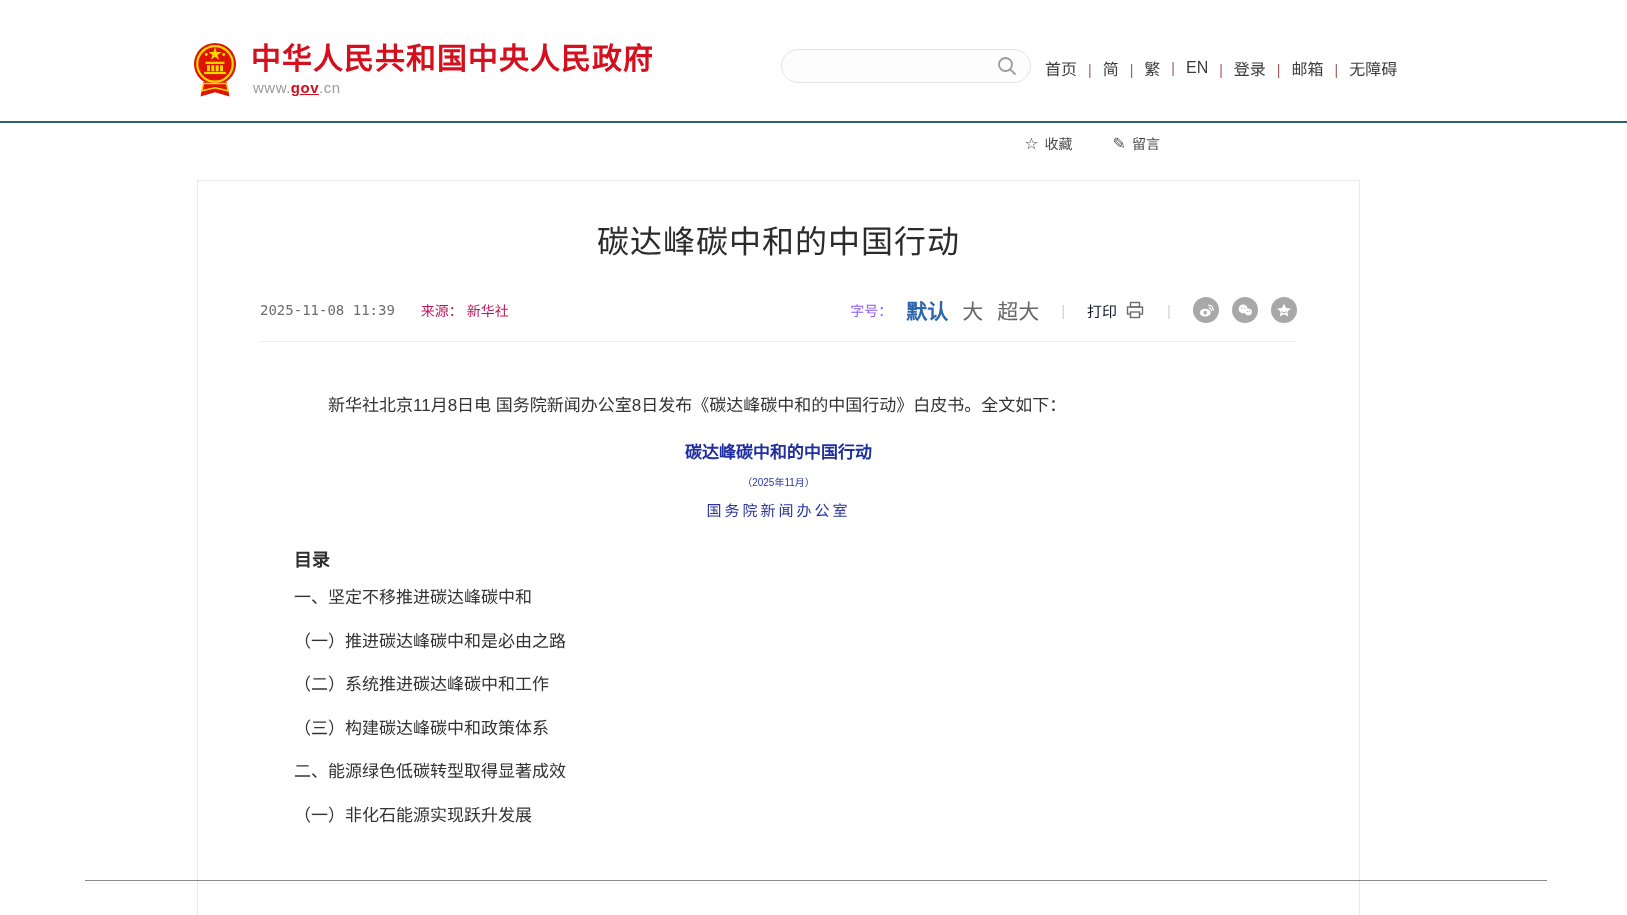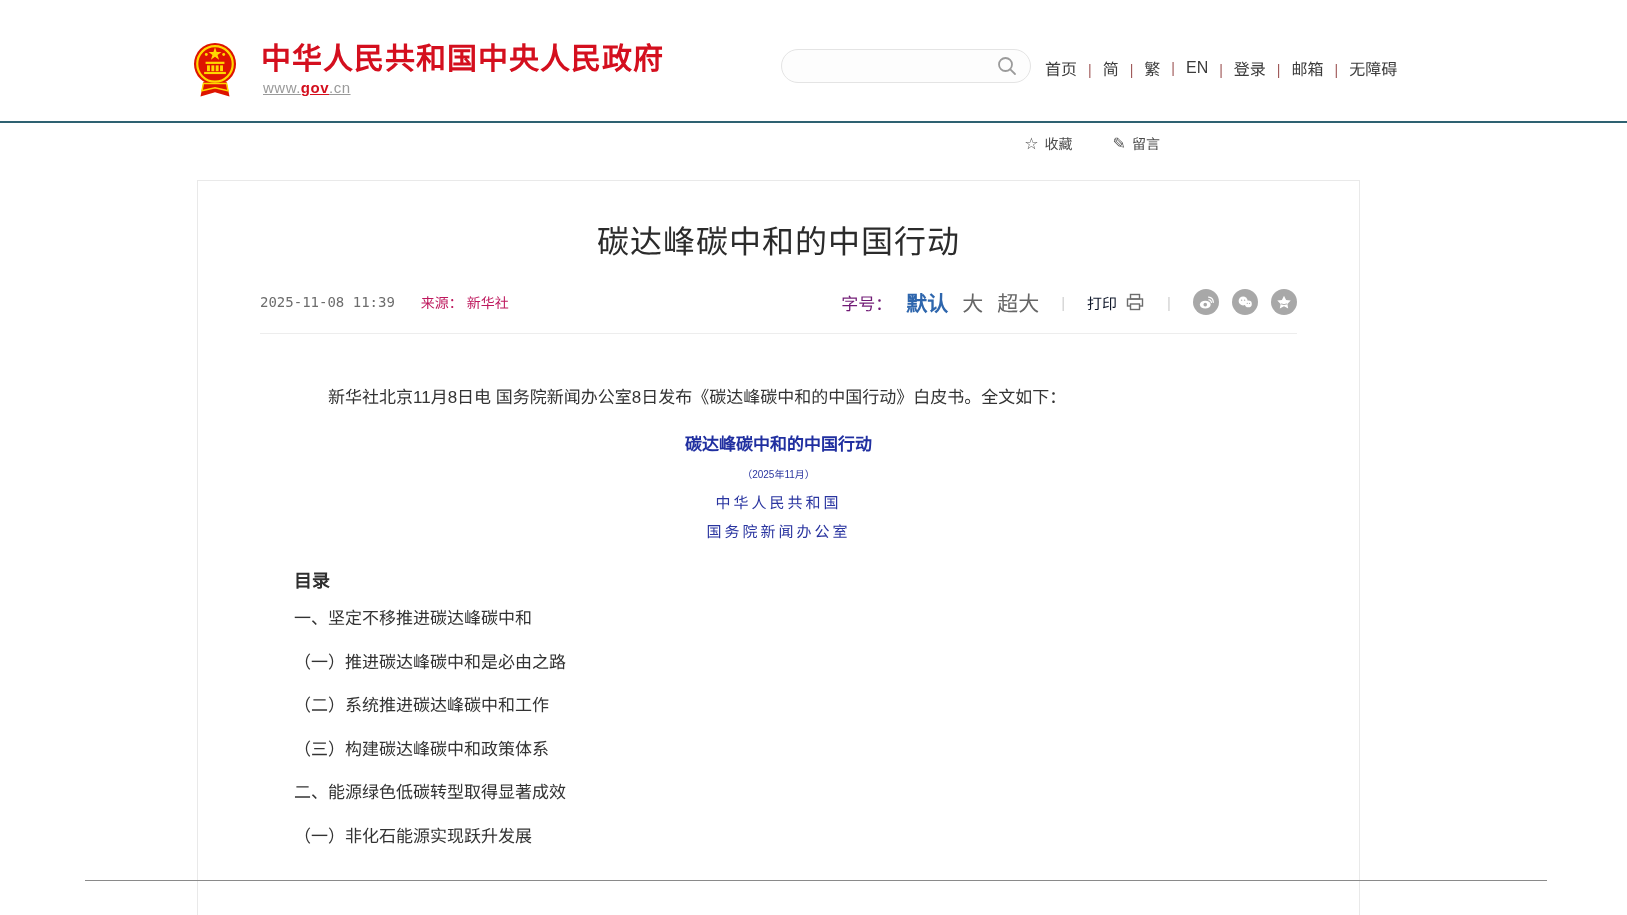--- a/index.html
+++ b/index.html
@@ -5,23 +5,23 @@
   * { margin:0; padding:0; box-sizing:border-box; }
   html,body { width:1627px; height:915px; background:#fff; overflow:hidden;
               font-family:"Liberation Sans","DejaVu Sans",sans-serif; }
   .page { position:relative; width:1627px; height:915px; background:#fff; }
 
   
   .header { position:absolute; top:0; left:0; width:100%; height:121px; background:#fff; }
   .header-line { position:absolute; top:121px; left:0; width:100%; height:2px; background:#2e6171; }
   .brand { position:absolute; left:193px; top:40px; display:flex; align-items:flex-start; }
   .emblem { width:44px; height:58px; margin-right:14px; }
-  .brand-text { padding-top:2px;margin-left:10px; }
+  .brand-text { padding-top:2px; }
   .site-title { color:#d40f1e; font-size:30px; font-weight:bold; letter-spacing:1px; line-height:34px; }
-  .site-url { font-size:15px; margin-top:3px; margin-left:2px; color:#9a9a9a; letter-spacing:0.5px;text-decoration:underline; }
+  .site-url { font-size:15px; margin-top:3px; margin-left:2px; color:#9a9a9a; letter-spacing:0.5px; }
   .site-url .gov { color:#d40f1e; font-weight:bold; text-decoration:underline; }
 
   .search-box { position:absolute; left:781px; top:49px; width:250px; height:34px;
     border:1px solid #e4e4e4; border-radius:17px; background:#fdfdfd;
     display:flex; align-items:center; justify-content:flex-end; padding-right:12px; }
   .search-input { border:none; outline:none; background:transparent; flex:1; height:100%;
     padding:0 8px 0 16px; font-size:14px; color:#333; }
 
   .top-nav { position:absolute; left:1045px; top:56px; display:flex; list-style:none; align-items:center; }
   .top-nav li { font-size:16px; color:#3c3c3c; cursor:pointer; white-space:nowrap; }
@@ -32,27 +32,27 @@
     display:flex; justify-content:flex-end; gap:40px; align-items:center; }
   .quick-item { display:flex; align-items:center; gap:6px; font-size:14px; color:#4a4a4a; cursor:pointer; }
   .quick-item .g-icon { font-size:16px; color:#555; }
 
   
   .article-box { position:absolute; left:197px; top:180px; width:1163px; height:800px;
     background:#fff; border:1px solid #e9e9e9; }
   .article-title { margin-top:42px; text-align:center; font-size:32px; color:#2b2b2b;
     font-weight:400; line-height:38px; letter-spacing:1px; }
 
-  .meta-row { margin:26px 62px 0 62px; display:flex; justify-content:space-between;
+  .meta-row { margin:34px 62px 0 62px; display:flex; justify-content:space-between;
     align-items:center; padding-bottom:16px; border-bottom:1px solid #ededed; }
   .meta-left { display:flex; align-items:center; gap:26px; }
   .meta-date { font-family:"DejaVu Sans Mono","Liberation Mono",monospace; font-size:14px; color:#6d6d6d; }
   .meta-source { font-size:14px; color:#be185d; }
   .meta-right { display:flex; align-items:center; gap:14px; }
-  .font-label { font-size:17px; color:#701a75; }
+  .font-label { font-size:14px; color:#8b5cf6; }
   .fs-opt { font-size:21px; color:#666; cursor:pointer; }
   .fs-default { color:#2e66ad; font-weight:bold; }
   .meta-sep { color:#d0d0d0; font-size:15px; margin:0 8px; }
   .print-btn { display:flex; align-items:center; gap:8px; font-size:15px; color:#0f172a; cursor:pointer; }
   .share-group { display:flex; align-items:center; gap:13px; }
   .share-circle { width:26px; height:26px; border-radius:50%; background:#a8a8a8;
     display:flex; align-items:center; justify-content:center; cursor:pointer; }
 
   
   .article-body { padding:0 96px; color:#333; }
@@ -180,21 +180,20 @@
         </span>
       </div>
     </div>
 
     <div class="article-body">
       <p class="lead-para">新华社北京11月8日电 国务院新闻办公室8日发布《碳达峰碳中和的中国行动》白皮书。全文如下：</p>
 
       <div class="doc-head">
         <div class="doc-title">碳达峰碳中和的中国行动</div>
         <div class="doc-date">（2025年11月）</div>
-        <div class="doc-org">中华人民共和国</div>
         <div class="doc-org">国务院新闻办公室</div>
       </div>
 
       <div class="toc-heading">目录</div>
       <div class="toc-list">
           <div class="toc-item">一、坚定不移推进碳达峰碳中和</div>
           <div class="toc-item">（一）推进碳达峰碳中和是必由之路</div>
           <div class="toc-item">（二）系统推进碳达峰碳中和工作</div>
           <div class="toc-item">（三）构建碳达峰碳中和政策体系</div>
           <div class="toc-item">二、能源绿色低碳转型取得显著成效</div>

